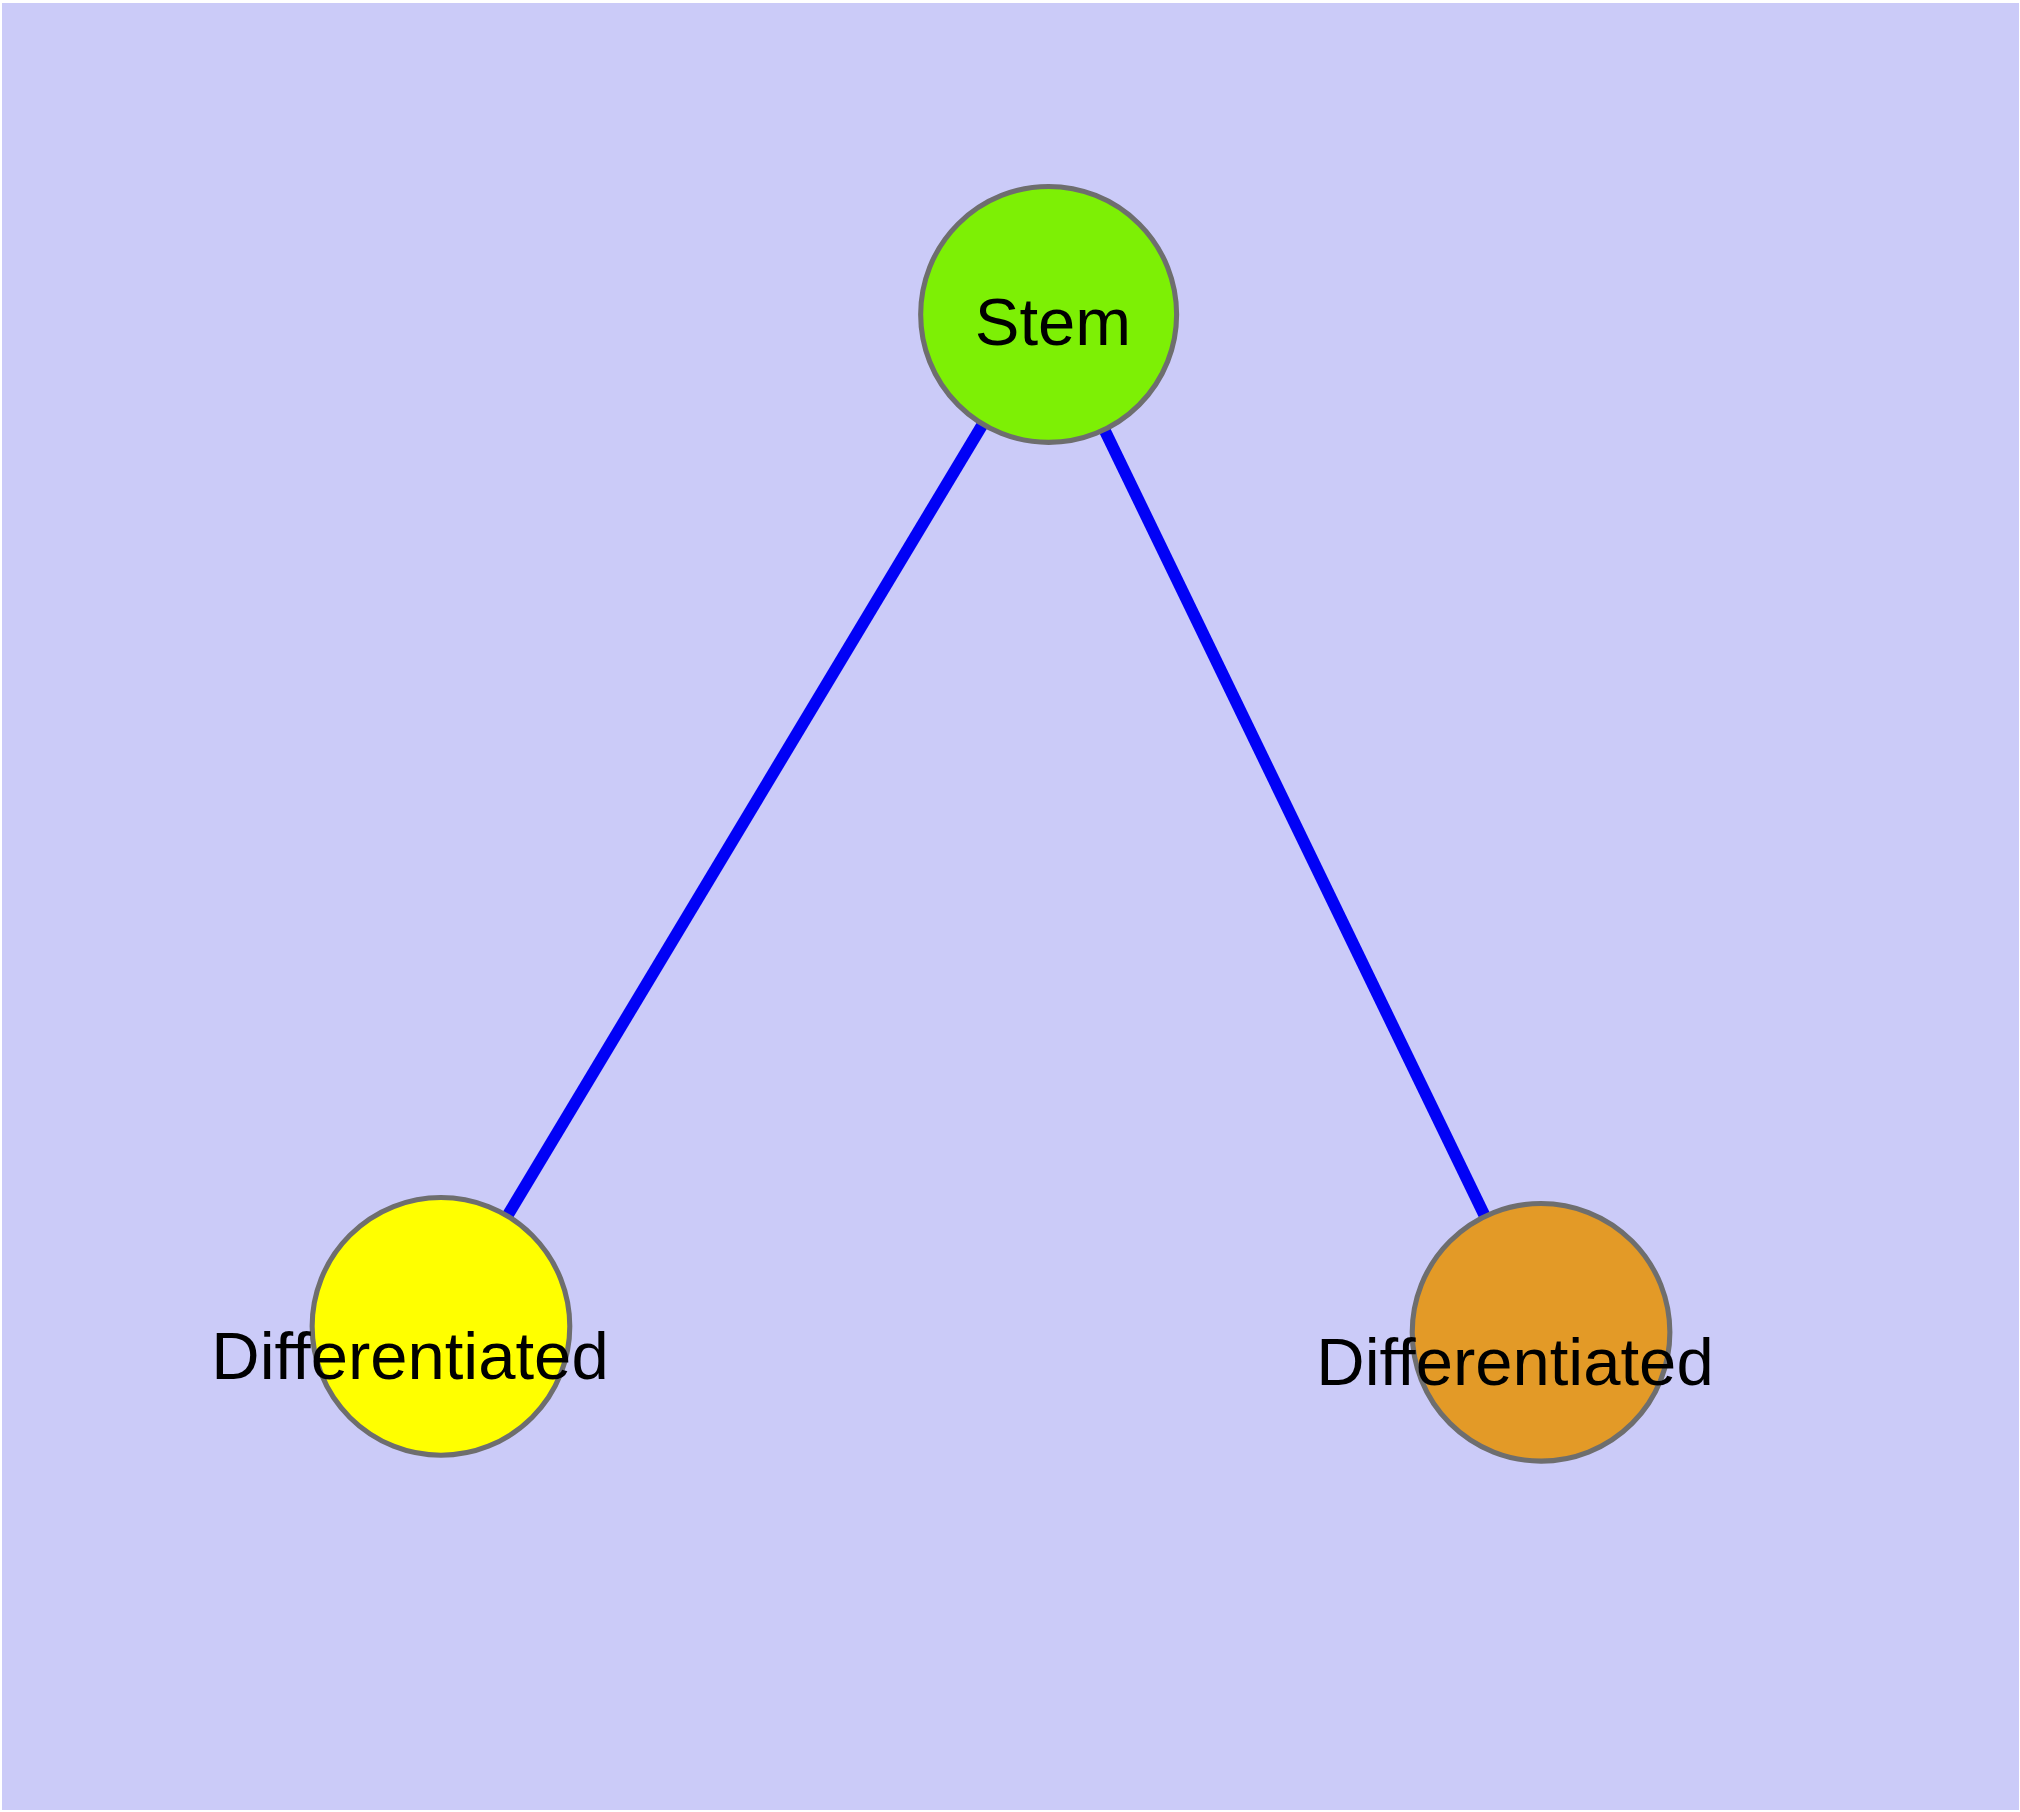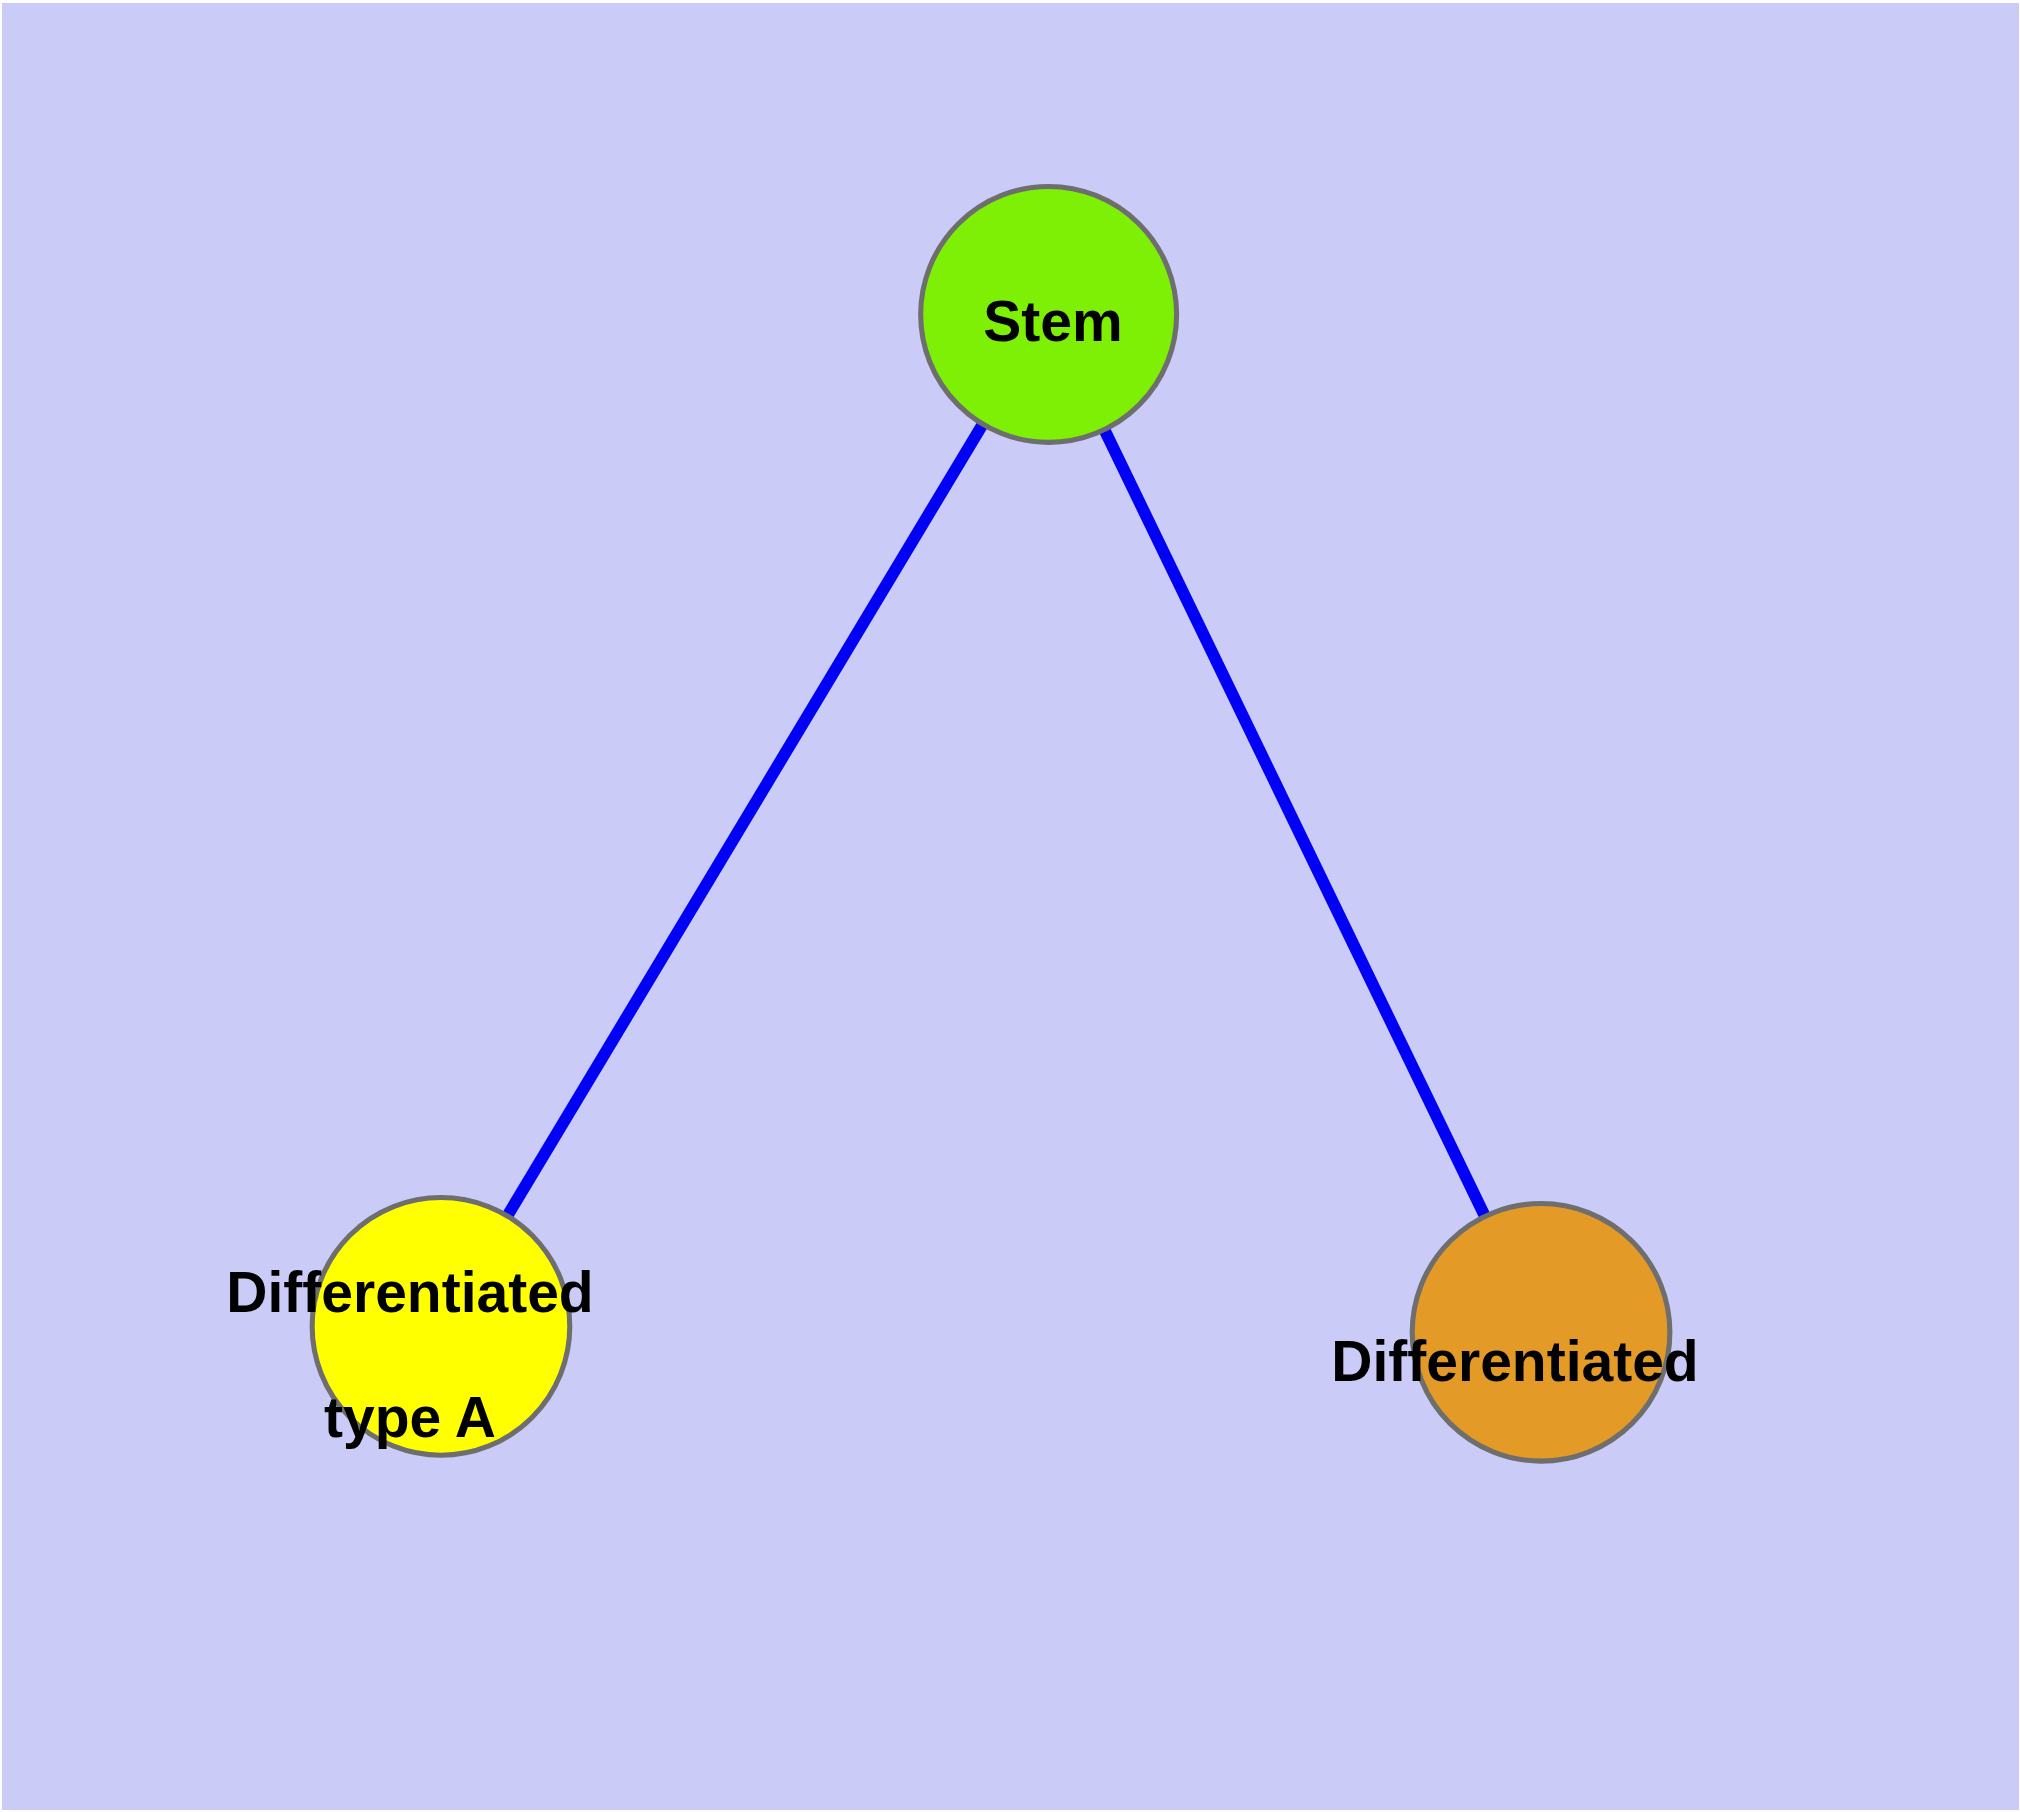--- a/index.html
+++ b/index.html
@@ -35,22 +35,22 @@
   .edge {
     stroke-width: 14px;
     stroke-linecap: butt;
   }
   .node-circle {
     stroke-width: 6px;
   }
   .node-label {
     position: absolute;
     transform: translate(-50%, -50%);
-    font-weight: bold;
-    font-size: 57px;
+    font-weight: normal;
+    font-size: 67px;
     line-height: 95px;
     color: #000000;
     text-align: center;
     white-space: nowrap;
     letter-spacing: 0;
   }
   .node-label .label-line {
     display: block;
     margin-top: 30px;
   }
@@ -75,21 +75,20 @@
 
     <circle class="node-circle" cx="520" cy="1565" r="152" fill="#FFFF00" stroke="#6E6E6E"></circle>
 
     <circle class="node-circle" cx="1818" cy="1572" r="152" fill="#E39A27" stroke="#6E6E6E"></circle>
   </svg>
 
   <div class="node-label label-stem">Stem</div>
 
   <div class="node-label label-type-a">
     <span class="label-line">Differentiated</span>
-    <span class="label-line">type A</span>
   </div>
 
   <div class="node-label label-type-b">
     <span class="label-line">Differentiated</span>
   </div>
 
 </div>
 
 
 </body></html>

